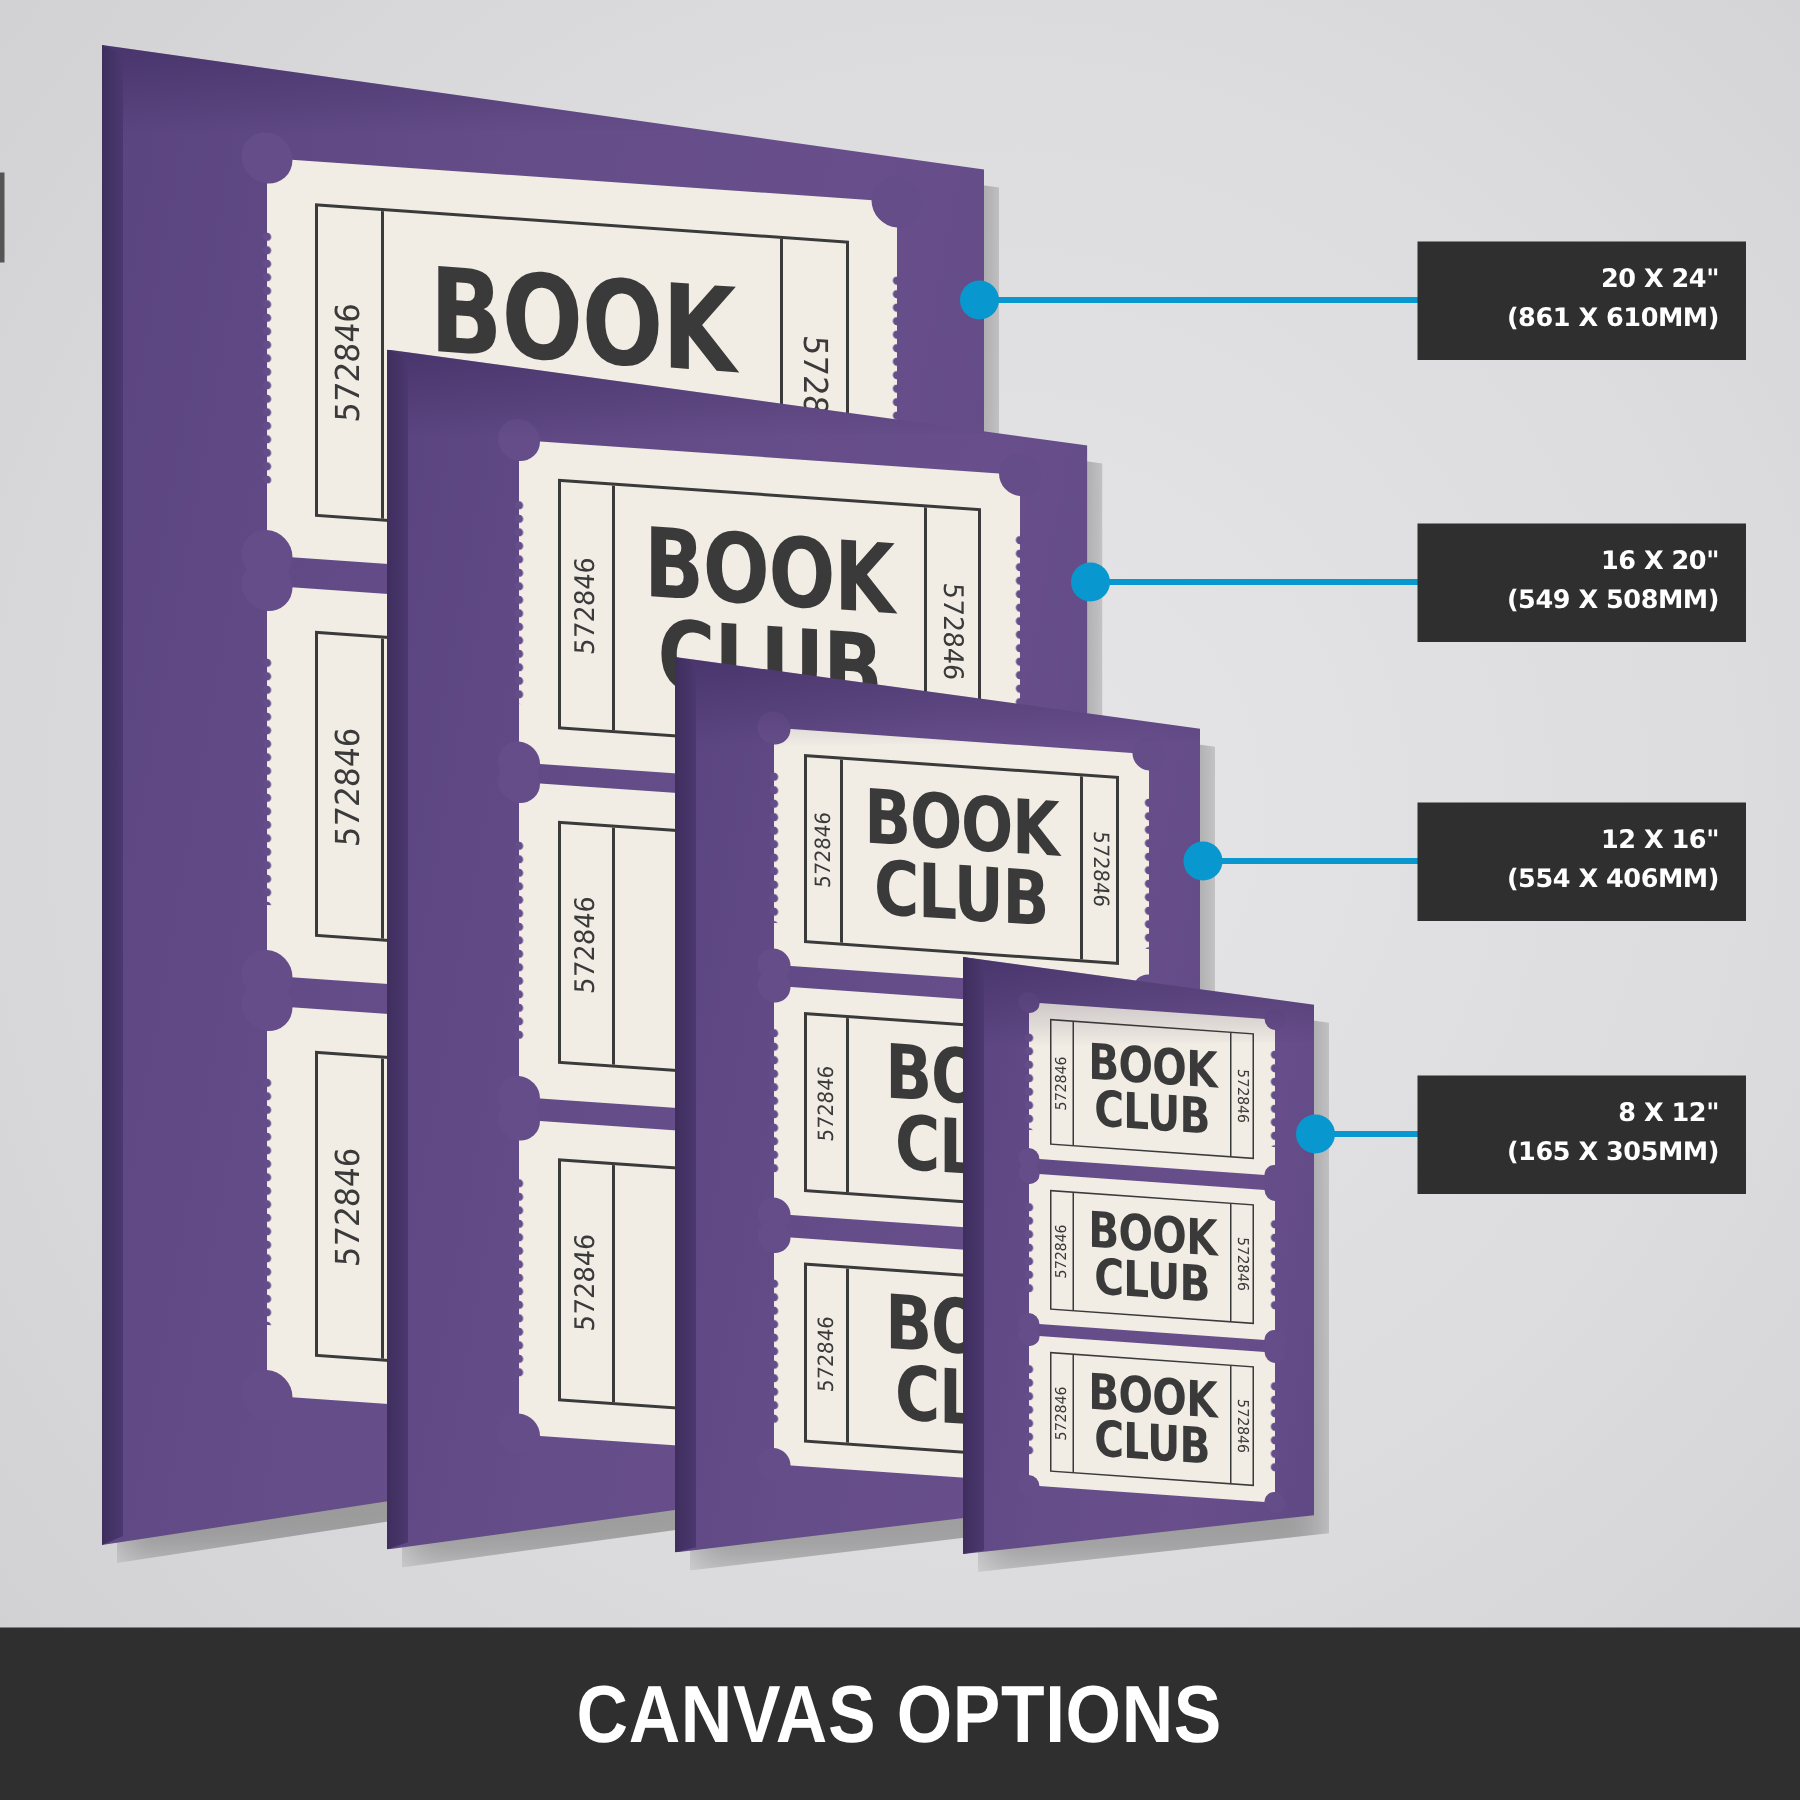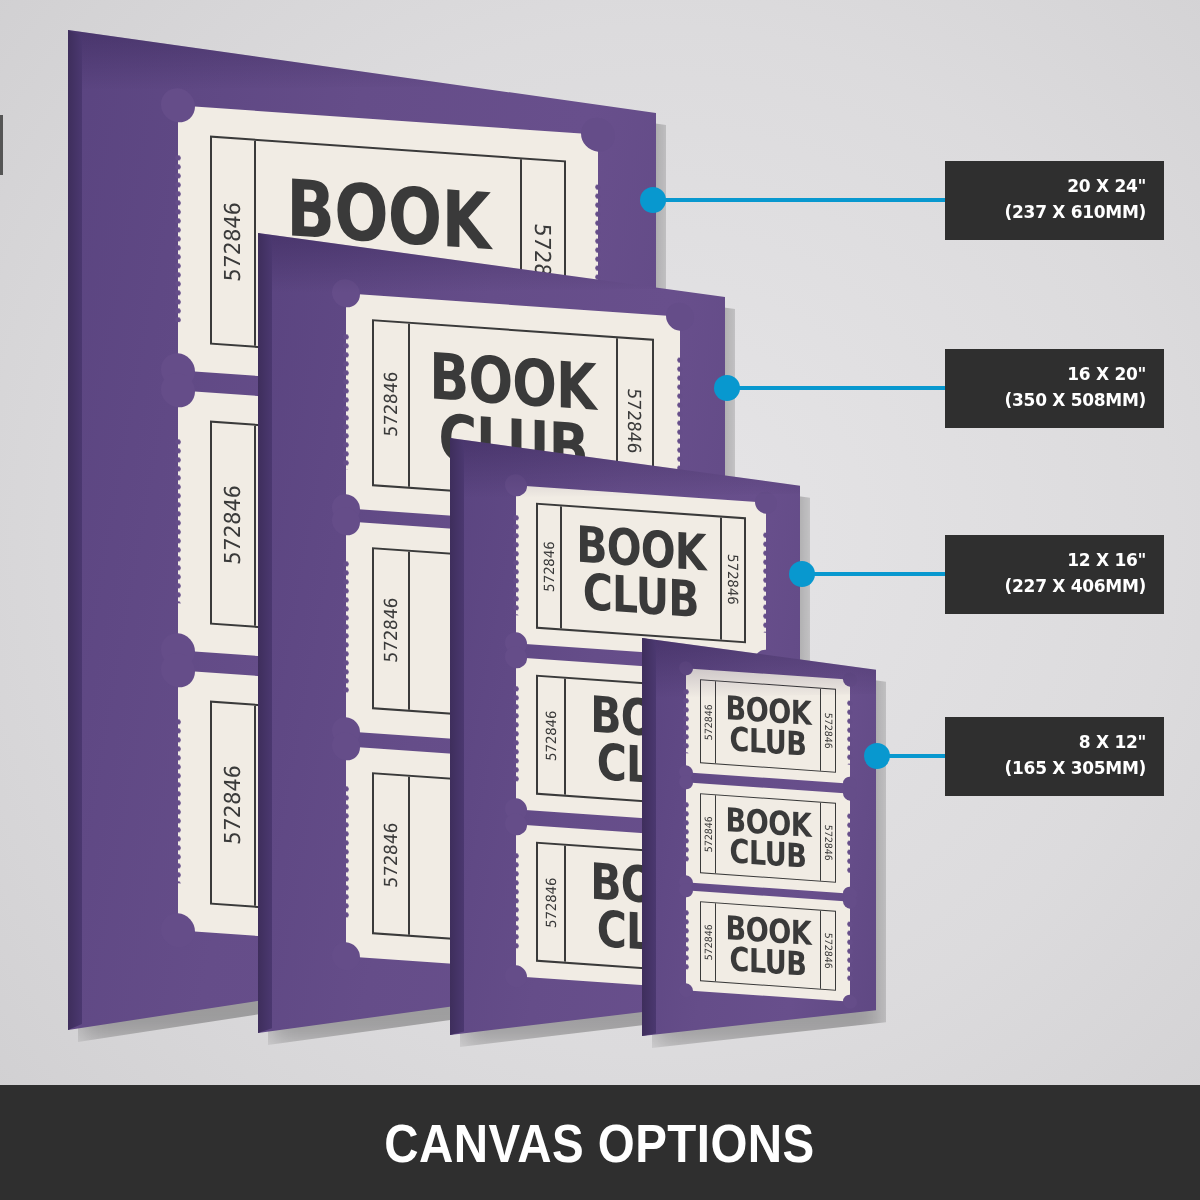--- a/index.html
+++ b/index.html
@@ -352,35 +352,35 @@
       </div>
       <div class="topedge"></div>
     </div>
     <div class="edge"></div>
   </div>
 
   <div class="dot" style="left:640px; top:187px;"></div>
   <div class="line" style="left:660px; top:198px; width:286px;"></div>
   <div class="label" style="top:161px; height:79px;">
     <div>20 X 24"</div>
-    <div>(237 X 610MM)</div>
+    <div>(861 X 610MM)</div>
   </div>
 
   <div class="dot" style="left:714px; top:375px;"></div>
   <div class="line" style="left:734px; top:386px; width:212px;"></div>
   <div class="label" style="top:349px; height:79px;">
     <div>16 X 20"</div>
-    <div>(350 X 508MM)</div>
+    <div>(549 X 508MM)</div>
   </div>
 
   <div class="dot" style="left:789px; top:561px;"></div>
   <div class="line" style="left:809px; top:572px; width:137px;"></div>
   <div class="label" style="top:535px; height:79px;">
     <div>12 X 16"</div>
-    <div>(227 X 406MM)</div>
+    <div>(554 X 406MM)</div>
   </div>
 
   <div class="dot" style="left:864px; top:743px;"></div>
   <div class="line" style="left:884px; top:754px; width:62px;"></div>
   <div class="label" style="top:717px; height:79px;">
     <div>8 X 12"</div>
     <div>(165 X 305MM)</div>
   </div>
 </div>
 

